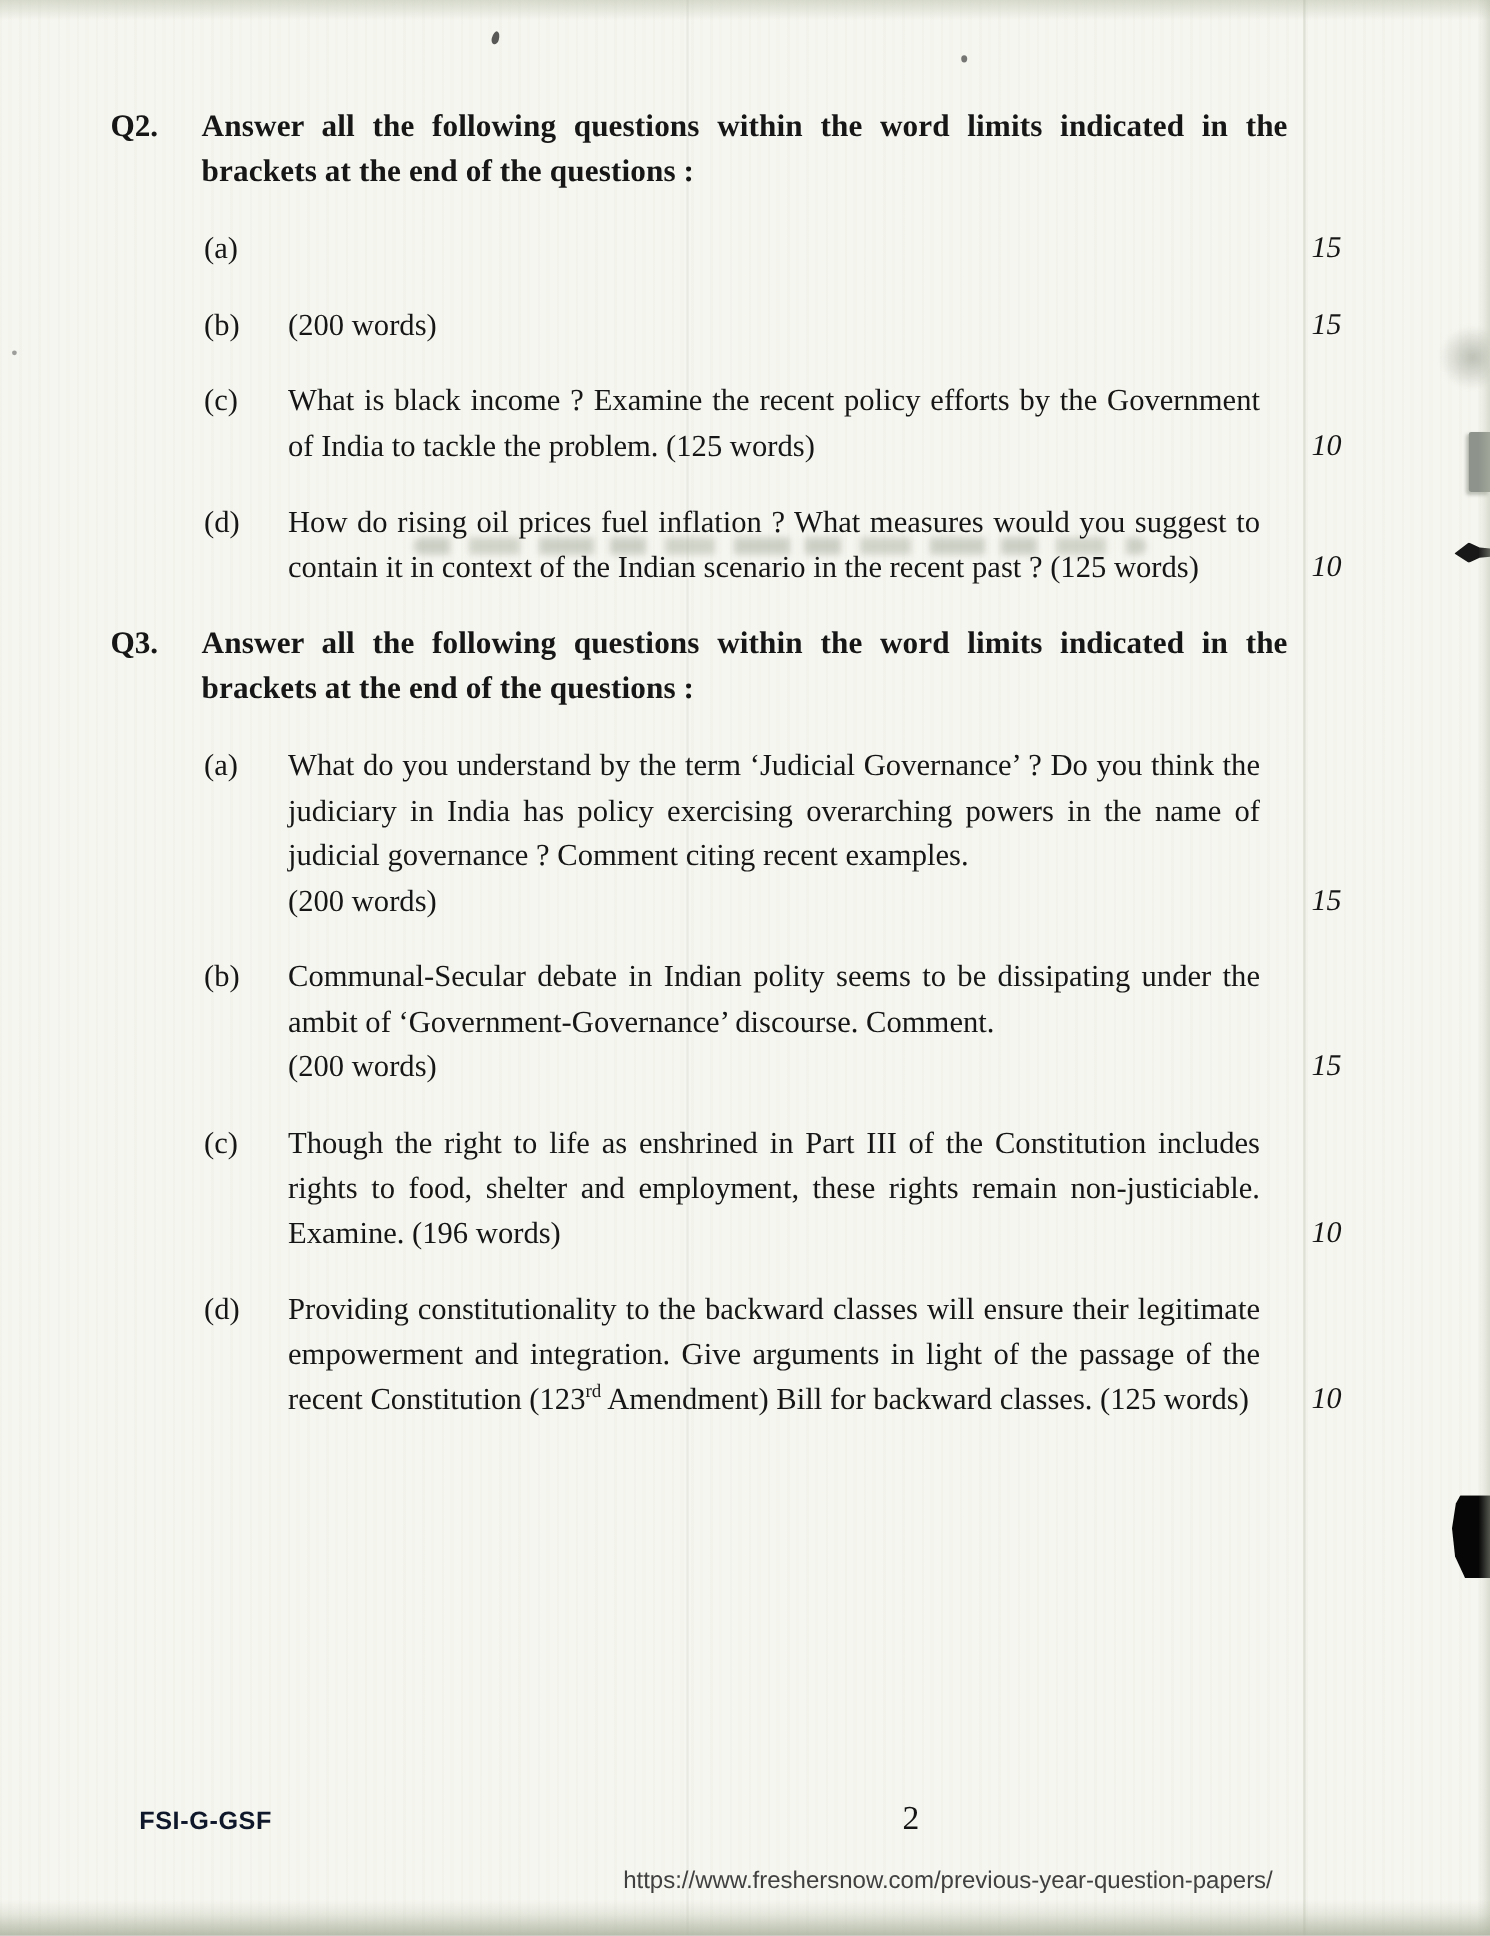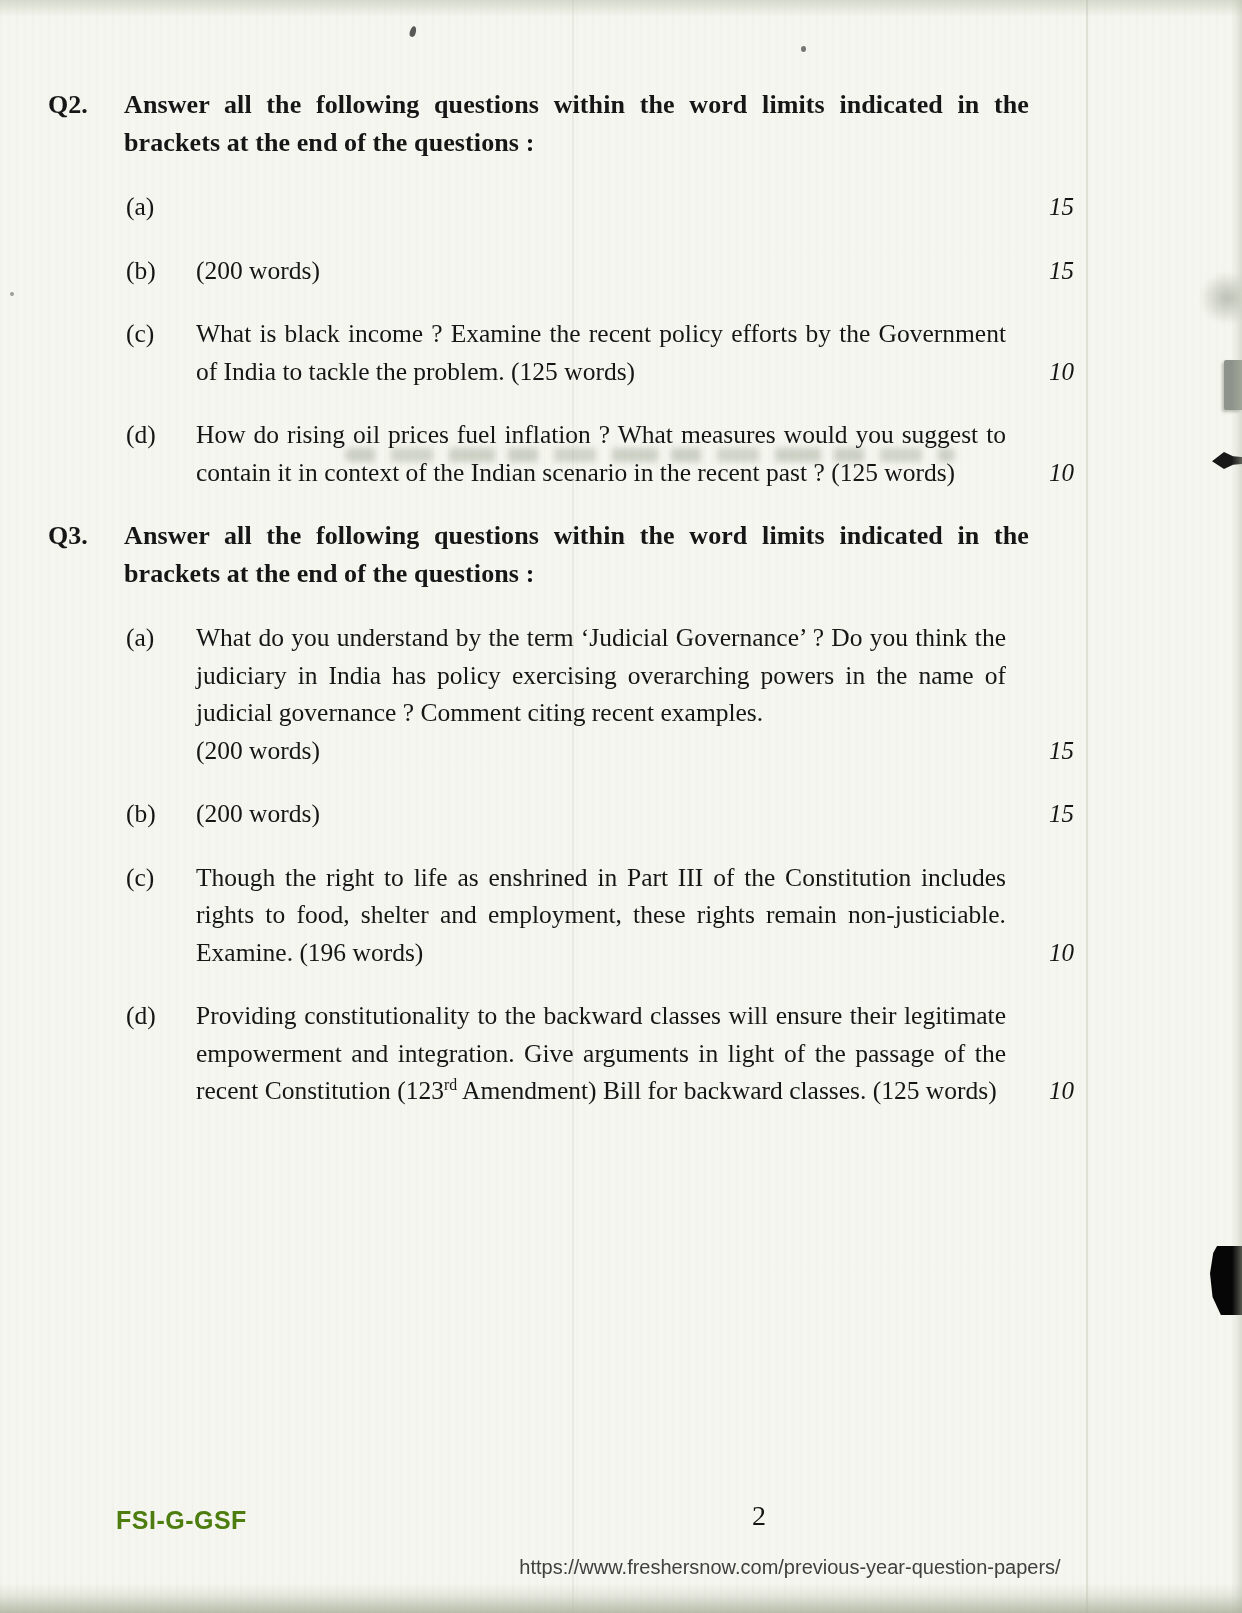--- a/index.html
+++ b/index.html
@@ -76,21 +76,21 @@
     position: absolute; left: 410px; top: 26px; width: 6px; height: 11px;
     background: #3c3c3c; border-radius: 50% / 60% 60% 40% 40%;
     transform: rotate(15deg); opacity: 0.85;
   }
   .speck-dot  { position: absolute; left: 801px; top: 46px;  width: 5px; height: 6px; background: #555; border-radius: 50%; opacity: 0.8; }
   .speck-left { position: absolute; left: 10px;  top: 292px; width: 4px; height: 4px; background: #777; border-radius: 50%; opacity: 0.7; }
 
   
   .content { position: relative; padding-top: 86px; }
 
-  .question { display: flex; margin-left: 48px; }
+  .question { display: flex; margin-left: 92px; }
   .question + .question { margin-top: 26px; }
 
   .qnum {
     width: 76px; flex: none;
     font-weight: 700; font-size: 26px; line-height: 38px;
   }
   .qbody { width: 960px; flex: none; }
 
   .qheading {
     margin: 0; width: 905px;
@@ -107,21 +107,21 @@
   .imarks {
     flex: 1; display: flex; align-items: flex-end; justify-content: flex-end;
     font-size: 25px; font-style: italic; line-height: 37.5px; padding-right: 10px;
   }
   sup { font-size: 0.62em; line-height: 0; vertical-align: super; }
 
   
   .footer-code {
     position: absolute; left: 116px; top: 1506px;
     font-family: "Liberation Sans", sans-serif; font-weight: 700;
-    font-size: 25px; letter-spacing: 0.5px; color: #4d7c0f;
+    font-size: 21px; letter-spacing: 0.5px; color: #0f172a;
   }
   .page-num { position: absolute; left: 752px; top: 1500px; font-size: 28px; color: #141414; }
   .footer-url {
     position: absolute; left: 380px; top: 1556px; width: 820px; text-align: center;
     font-family: "Liberation Sans", sans-serif; font-size: 20px; color: #404040;
   }
 </style>
 </head>
 <body>
 
@@ -189,20 +189,21 @@
           <div class="itext">
             <p class="para">What do you understand by the term ‘Judicial Governance’ ? Do you think the judiciary in India has policy exercising overarching powers in the name of judicial governance ? Comment citing recent examples.</p>
             <div class="words-note">(200 words)</div>
           </div>
           <div class="imarks">15</div>
         </div>
 
         <div class="item">
           <div class="ilabel">(b)</div>
           <div class="itext">
+            <p class="para">Communal-Secular debate in Indian polity seems to be dissipating under the ambit of ‘Government-Governance’ discourse. Comment.</p>
             <div class="words-note">(200 words)</div>
           </div>
           <div class="imarks">15</div>
         </div>
 
         <div class="item">
           <div class="ilabel">(c)</div>
           <div class="itext">
             <p class="para">Though the right to life as enshrined in Part III of the Constitution includes rights to food, shelter and employment, these rights remain non-justiciable. Examine. (196 words)</p>
           </div>

